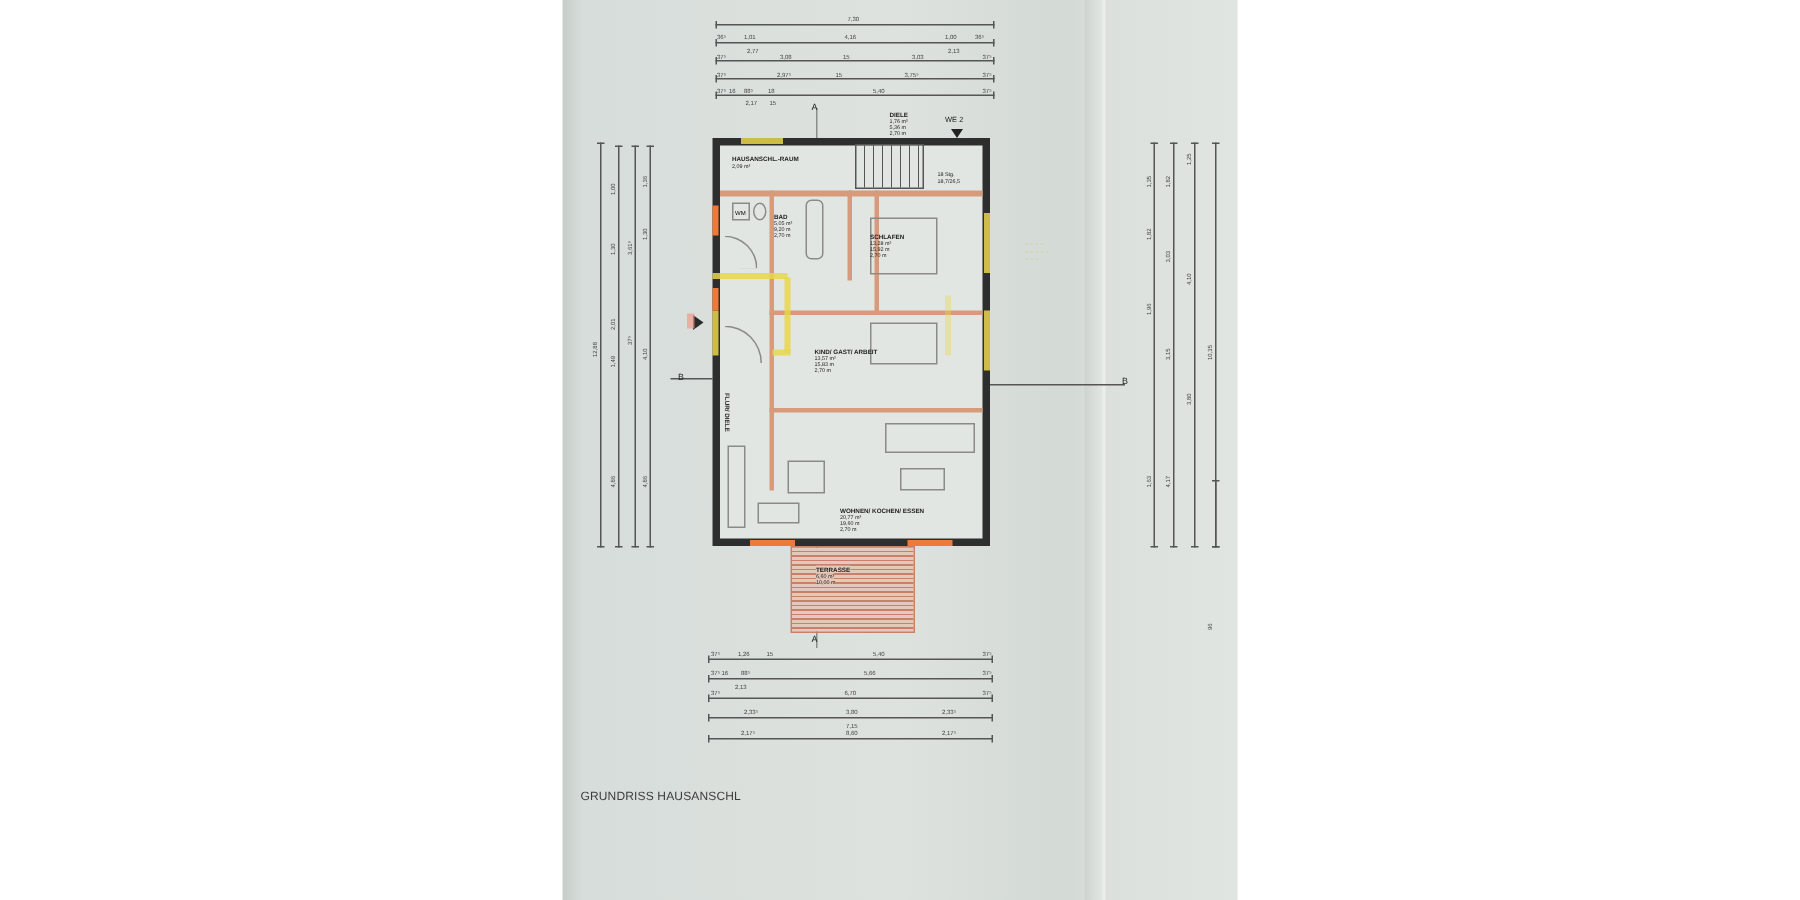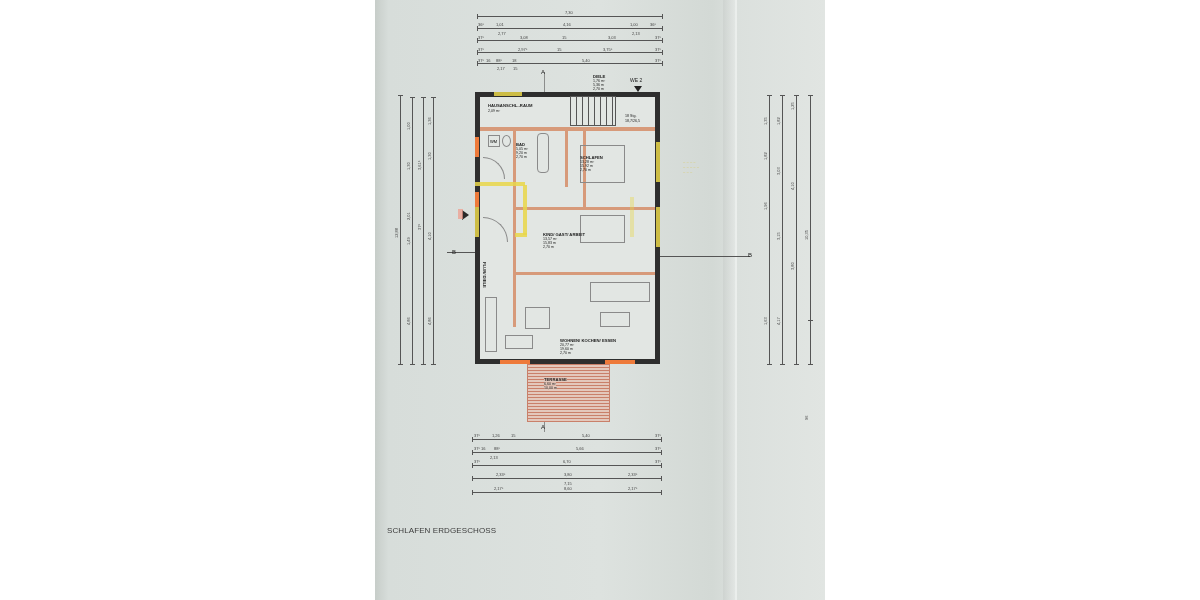--- a/index.html
+++ b/index.html
@@ -236,13 +236,13 @@
   <span class="dlbl" style="left:564px;top:472px">3,80</span>
   <span class="dlbl" style="left:628px;top:472px">2,33⁵</span>
   <span class="dlbl" style="left:564px;top:481px">7,15</span>
 
   <div class="dim" style="left:472px;top:492px;width:190px"></div>
   <span class="dlbl" style="left:494px;top:486px">2,17⁵</span>
   <span class="dlbl" style="left:564px;top:486px">8,60</span>
   <span class="dlbl" style="left:628px;top:486px">2,17⁵</span>
 </div>
 
-<div class="caption">SCHLAFEN ERDGESCHOSS</div>
+<div class="caption">GRUNDRISS HAUSANSCHL</div>
 
 </body></html>

